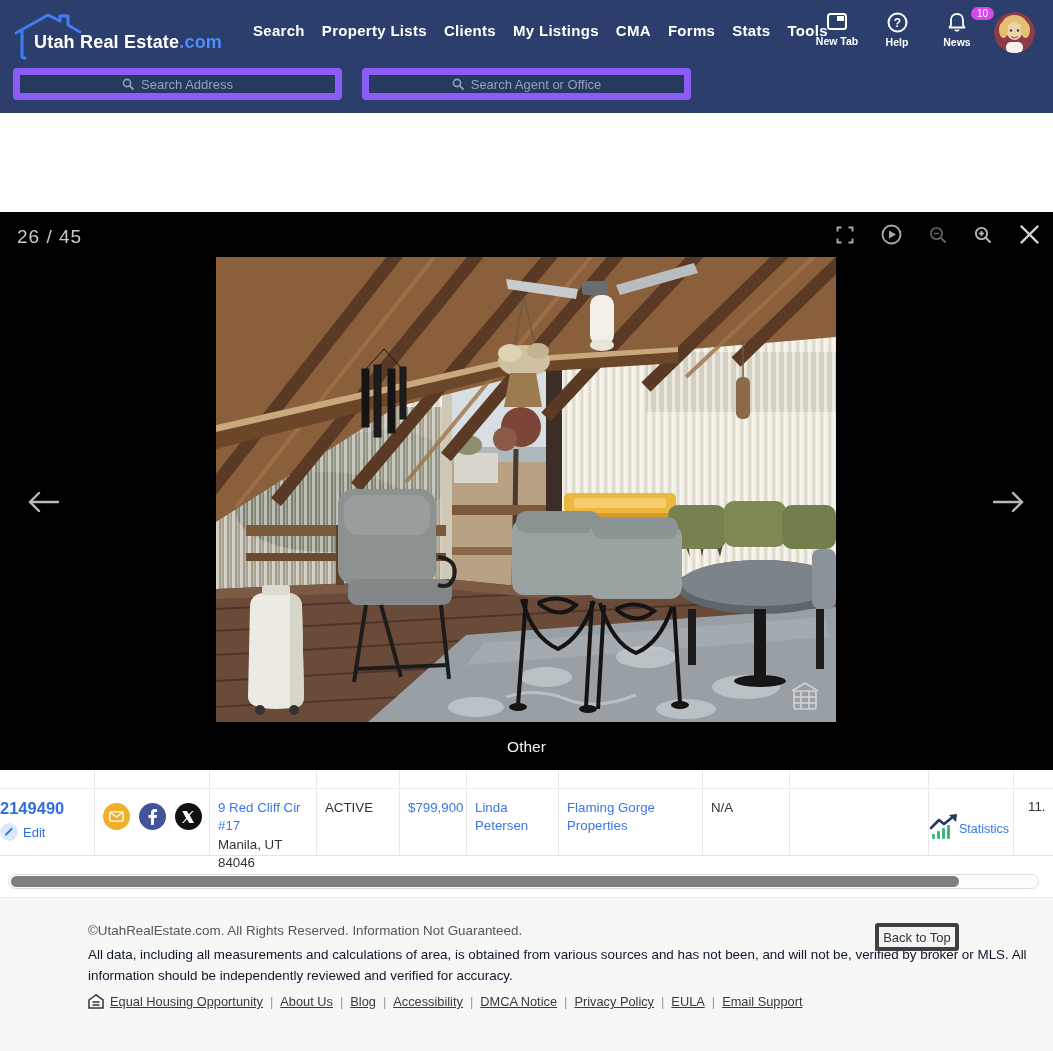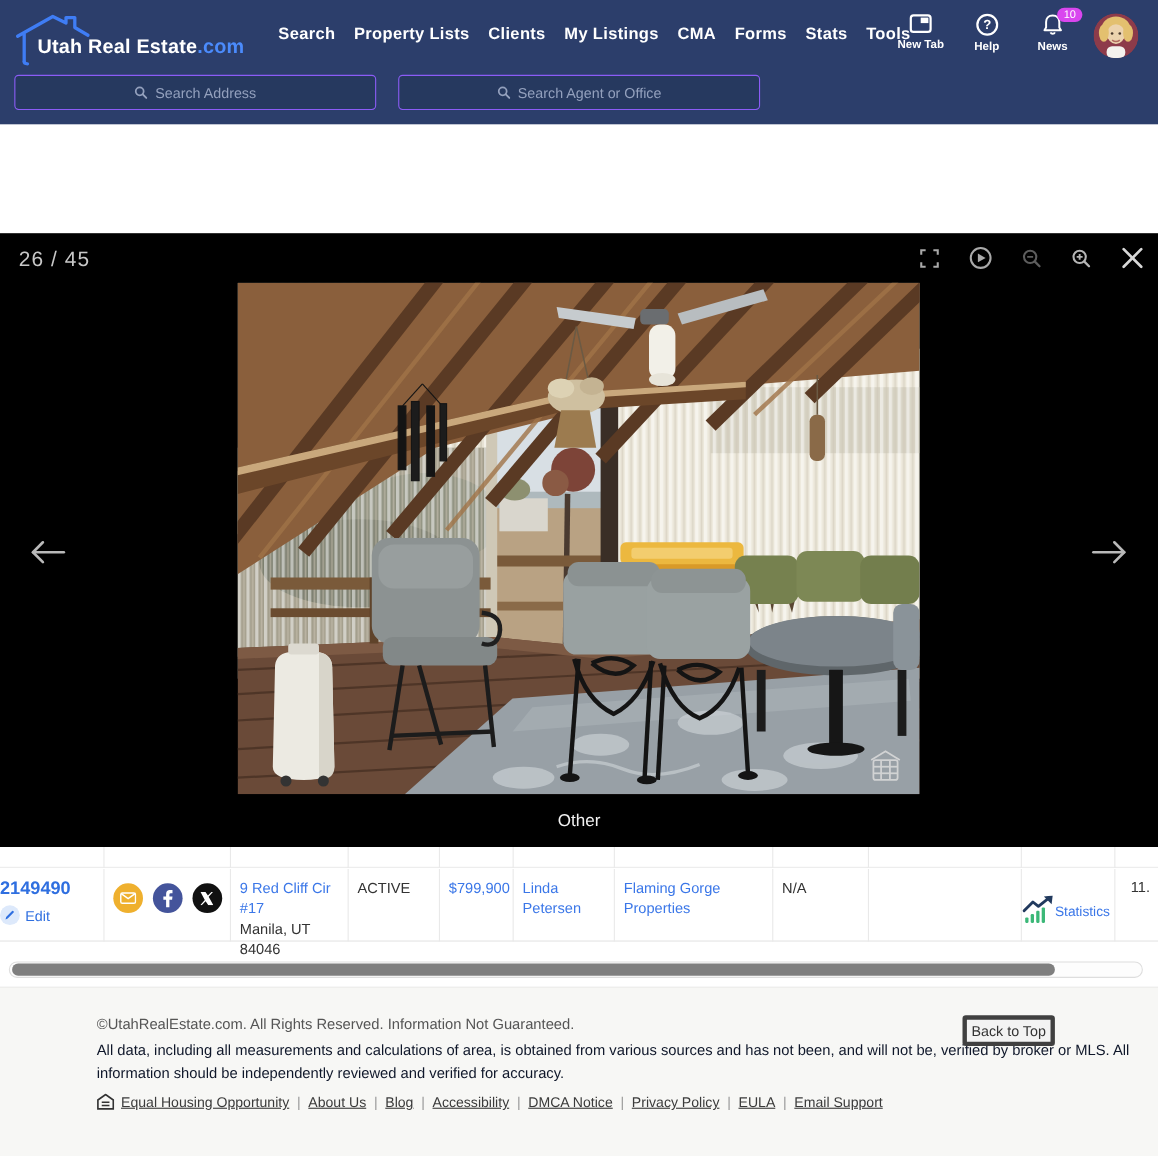--- a/index.html
+++ b/index.html
@@ -11,24 +11,24 @@
   .navbar { position:absolute; left:0; top:0; width:1053px; height:113px; background:#2c3e6b; }
   .logo { position:absolute; left:14px; top:14px; width:190px; height:44px; cursor:pointer; }
   .logo-house { position:absolute; left:-2px; top:-6px; }
   .logo-text { position:absolute; left:20px; top:18px; font-size:18px; font-weight:bold; color:#fff; letter-spacing:.2px; white-space:nowrap; }
   .logo-suffix { color:#4b8bfc; }
   .main-nav { position:absolute; left:253px; top:22px; display:flex; gap:17px; }
   .main-nav a { color:#fff; font-size:15px; font-weight:bold; text-decoration:none; letter-spacing:.3px; cursor:pointer; }
   .nav-actions { position:absolute; right:18px; top:12px; display:flex; align-items:flex-start; gap:14px; }
   .icon-btn { display:flex; flex-direction:column; align-items:center; width:46px; cursor:pointer; position:relative; }
   .icon-btn .lbl { margin-top:3px; font-size:10.5px; font-weight:bold; color:#fff; white-space:nowrap; }
-  .badge { position:absolute; top:-5px; left:27px; background:#d946ef; color:#fff; font-size:10px; font-weight:normal; padding:1px 6px; border-radius:9px; }
+  .badge { position:absolute; top:-5px; left:37px; background:#d946ef; color:#fff; font-size:10px; font-weight:normal; padding:1px 6px; border-radius:9px; }
   .avatar { width:41px; height:41px; border-radius:50%; overflow:hidden; cursor:pointer; flex:0 0 auto; }
   .search-row { position:absolute; left:0; top:68px; width:1053px; height:32px; }
-  .search-box { position:absolute; top:0; height:32px; width:329px; background:#26395f; border:1px solid #8b5cf6; border-radius:4px;
+  .search-box { position:absolute; top:0; height:32px; width:329px; background:#26395f; border:7px solid #8b5cf6; border-radius:4px;
                 display:flex; align-items:center; justify-content:center; gap:7px; cursor:text; }
   .search-box span { color:#93a0bd; font-size:13px; }
   .sb-1 { left:13px; } .sb-2 { left:362px; } .sb-3 { left:710px; }
 
   
   .lightbox { position:absolute; left:0; top:212px; width:1053px; height:558px; background:#000; }
   .lb-counter { position:absolute; left:17px; top:14px; color:#c7c7c7; font-size:19px; letter-spacing:1px; }
   .lb-tools { position:absolute; right:13px; top:12px; display:flex; align-items:center; gap:27px; }
   .lb-tools .tool { cursor:pointer; display:flex; align-items:center; }
   .lb-arrow { position:absolute; top:276px; cursor:pointer; }

